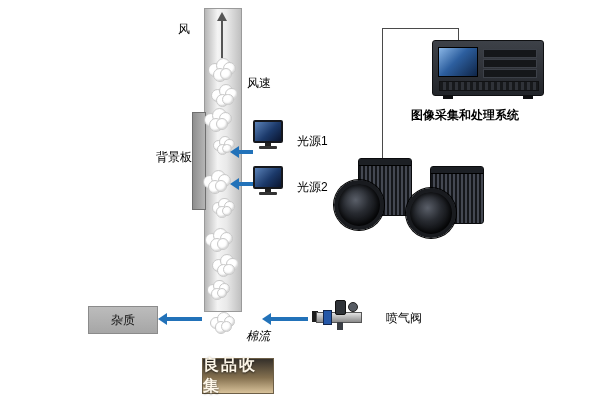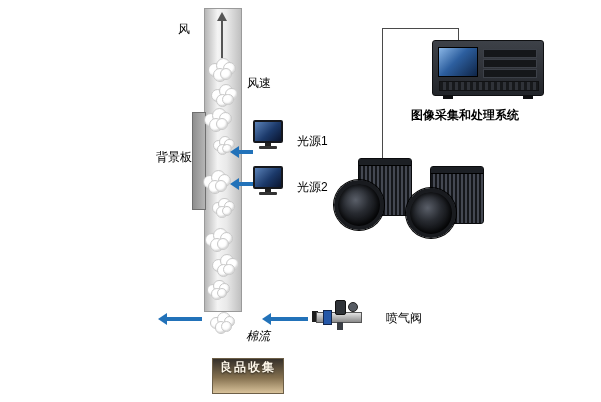--- a/index.html
+++ b/index.html
@@ -74,24 +74,24 @@
   .valve .v-nozzle{position:absolute;left:0;top:13px;width:6px;height:11px;background:#1d1d1d;}
   .valve .v-ring{position:absolute;left:11px;top:12px;width:7px;height:13px;background:#2457a8;border:1px solid #12264d;}
   .valve .v-top{position:absolute;left:23px;top:2px;width:9px;height:13px;background:#2f3338;border-radius:2px;border:1px solid #111;}
   .valve .v-knob{position:absolute;left:36px;top:4px;width:8px;height:8px;background:#565b63;border-radius:50%;border:1px solid #222;}
   .valve .v-stem{position:absolute;left:25px;top:24px;width:6px;height:8px;background:#3a3e44;}
 
   
   .impurity-box{position:absolute;left:88px;top:306px;width:68px;height:26px;z-index:4;
     background:linear-gradient(180deg,#bcbcbc,var(--impurity,#a0a0a0));border:1px solid #8b8b8b;
     display:flex;align-items:center;justify-content:center;font-size:12px;color:#111;}
-  .collect-box{position:absolute;left:212px;top:358px;width:70px;height:34px;z-index:4;
+  .collect-box{position:absolute;left:202px;top:358px;width:70px;height:34px;z-index:4;
     background:linear-gradient(180deg,#35302a 0%,#84704f 55%,#d8c29a 100%);
-    border:1px solid #6d5f47;display:flex;justify-content:center;
-    font-size:12px;font-weight:bold;color:#fdf6e8;letter-spacing:2px;text-shadow:0 1px 2px rgba(0,0,0,.6);}
+    border:1px solid #6d5f47;display:flex;align-items:center;justify-content:center;
+    font-size:16px;font-weight:bold;color:#fdf6e8;letter-spacing:2px;text-shadow:0 1px 2px rgba(0,0,0,.6);}
 </style>
 </head>
 <body>
 
 <div id="canvas">
 
   <div class="tube"></div>
   <div class="wind-arrow">
     <div class="head"></div>
       <div class="shaft"></div>
@@ -151,20 +151,23 @@
 
   <div class="valve">
     <div class="v-nozzle"></div>
       <div class="v-body"></div>
       <div class="v-ring"></div>
     <div class="v-top"></div>
       <div class="v-knob"></div>
       <div class="v-stem"></div>
   </div>
 
+  <div class="impurity-box">
+    <span>杂质</span>
+  </div>
   <div class="collect-box">
     <span>良品收集</span>
   </div>
 
   <div class="lbl" style="left:178px;top:22px;">风</div>
   <div class="lbl" style="left:247px;top:76px;text-align:center;">风速</div>
   <div class="lbl" style="left:156px;top:150px;">背景板</div>
   <div class="lbl" style="left:297px;top:134px;">光源1</div>
   <div class="lbl" style="left:297px;top:180px;">光源2</div>
   <div class="lbl bold" style="left:411px;top:108px;">图像采集和处理系统</div>

